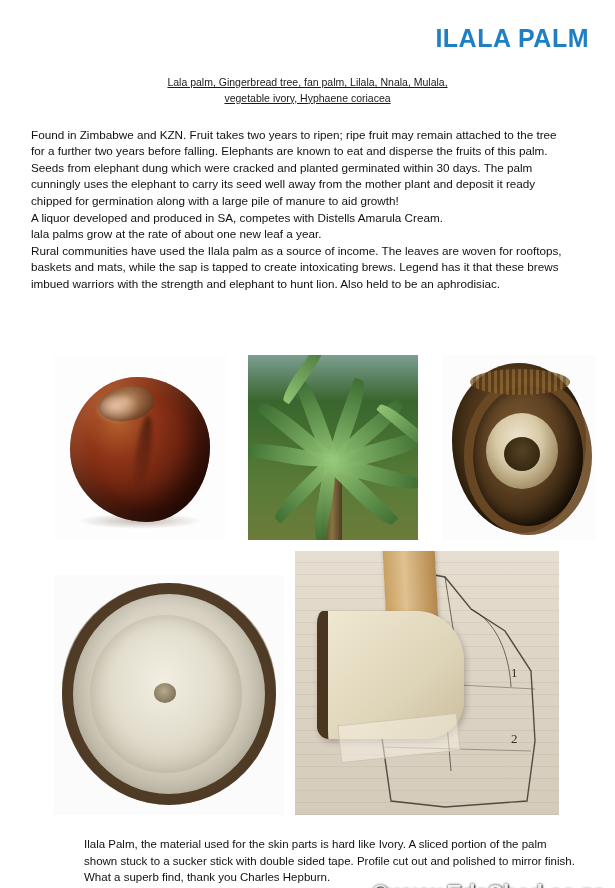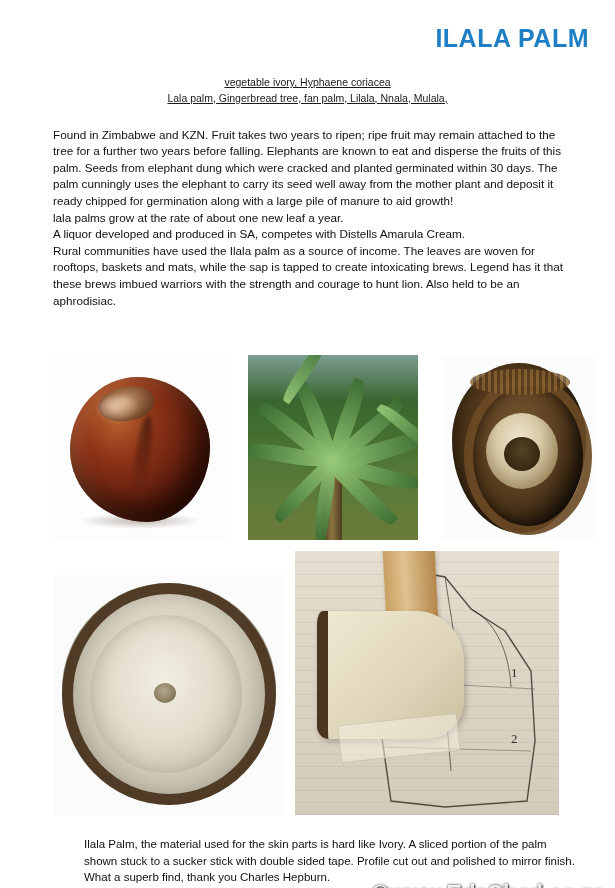--- a/index.html
+++ b/index.html
@@ -36,21 +36,21 @@
     color: #1a1a1a;
     line-height: 1.5;
     margin: 22px auto 0 auto;
     width: 430px;
   }
   .u { text-decoration: underline; }
   .body-text {
     font-size: 11.7px;
     color: #111111;
     line-height: 1.42;
-    margin: 20px 17px 0 27px;
+    margin: 20px 17px 0 5px;
     text-align: left;
   }
   .body-text p { margin: 0; }
 
   
   .row1 {
     position: absolute;
     left: 54px;
     top: 331px;
     width: 530px;
@@ -244,29 +244,29 @@
   }
 </style>
 </head>
 <body>
 
 <div class="page">
 
   <h1 class="title">ILALA PALM</h1>
 
   <div class="subtitle">
+    <div><span class="u">Lala palm,  Gingerbread tree, fan palm, Lilala,  Nnala, Mulala,</span></div>
     <div><span class="u">vegetable ivory, Hyphaene coriacea</span></div>
-    <div><span class="u">Lala palm,  Gingerbread tree, fan palm, Lilala,  Nnala, Mulala,</span></div>
   </div>
 
   <div class="body-text">
     <p>Found in Zimbabwe and KZN.  Fruit takes two years to ripen; ripe fruit may remain attached to the tree for a further two years before falling.  Elephants are known to eat and disperse the fruits of this palm.  Seeds from elephant dung which were cracked and planted germinated within 30 days. The palm cunningly uses the elephant to carry its seed well away from the mother plant and deposit it ready chipped for germination along with a large pile of manure to aid growth!</p>
+    <p>A liquor developed and produced in SA, competes with Distells Amarula Cream.</p>
     <p>lala palms grow at the rate of about one new leaf a year.</p>
-    <p>A liquor developed and produced in SA, competes with Distells Amarula Cream.</p>
-    <p>Rural communities have used the Ilala palm as a source of income. The leaves are woven for rooftops, baskets and mats, while the sap is tapped to create intoxicating brews.  Legend has it that these brews imbued warriors with the strength and courage to hunt lion. Also held to be an aphrodisiac.</p>
+    <p>Rural communities have used the Ilala palm as a source of income. The leaves are woven for rooftops, baskets and mats, while the sap is tapped to create intoxicating brews.  Legend has it that these brews imbued warriors with the strength and elephant to hunt lion. Also held to be an aphrodisiac.</p>
   </div>
 
   <div class="row1">
 
     <div class="img img-fruit">
       <div class="fruit-bg">
         <div class="fruit-shadow"></div>
         <div class="fruit-body"></div>
         <div class="fruit-scar"></div>
         <div class="fruit-shine"></div>

